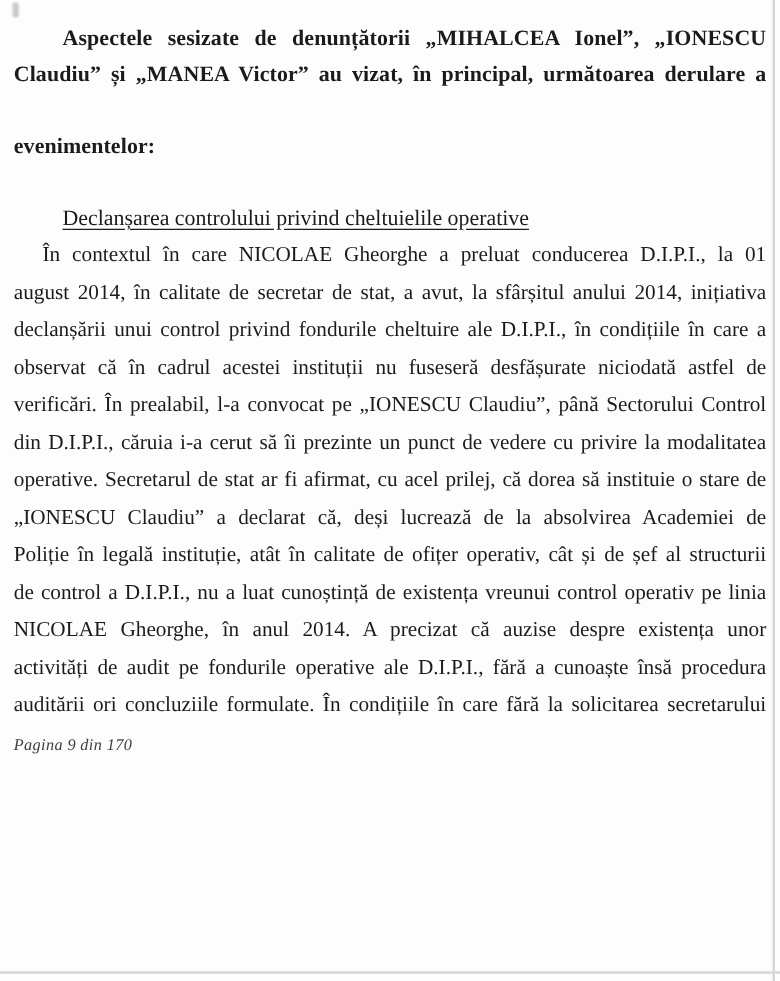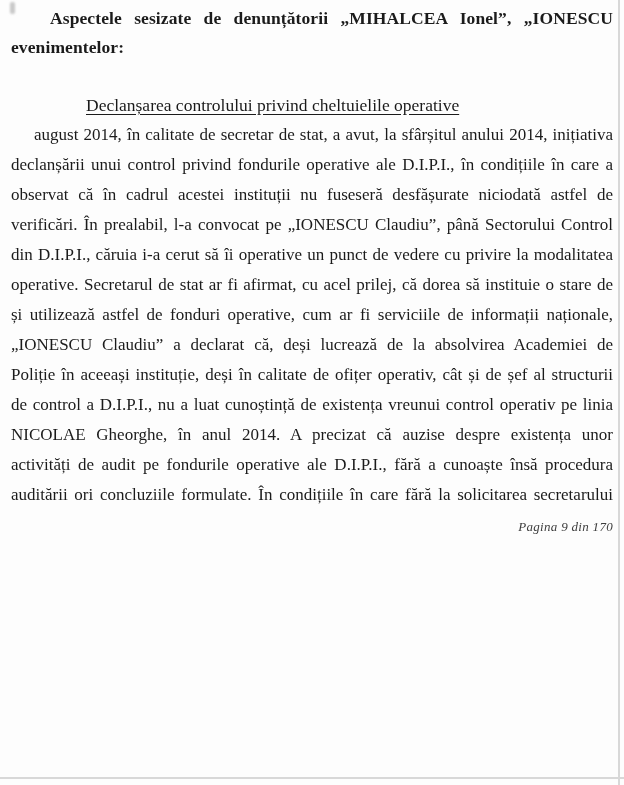--- a/index.html
+++ b/index.html
@@ -11,57 +11,57 @@
     position: relative;
     width: 624px;
     height: 785px;
     background: #fdfdfd;
     overflow: hidden;
     font-family: "Liberation Serif", serif;
     color: #1b1b1b;
     box-sizing: border-box;
   }
   .content {
-    padding: 4px 11px 0 11px;
+    padding: 16px 11px 0 11px;
   }
   
   .line {
     text-align: justify;
     text-align-last: justify;
     white-space: normal;
   }
   
   .intro {
     font-weight: bold;
     font-size: 17.5px;
     line-height: 29px;
     letter-spacing: 0.1px;
   }
   .intro .line:first-child { text-indent: 39px; }
-  .intro .line:last-child  { text-align-last: left; }
+  .intro .line:last-child  { text-align-last: left; margin-top: 28px; }
   
   .heading {
-    margin: 28px 0 0 75px;
+    margin: 28px 0 0 39px;
     font-size: 17.5px;
     line-height: 30px;
   }
   .heading .heading-text {
     text-decoration: underline;
     text-underline-offset: 3px;
   }
   
   .bodypara {
     font-size: 17px;
     line-height: 30px;
   }
   .bodypara .line:first-child { text-indent: 23px; }
   
   .footer {
     margin-top: 9px;
-    text-align: right;
+    text-align: left;
     font-style: italic;
     font-size: 13px;
     color: #3d3d3d;
     letter-spacing: 0.3px;
   }
   
   .scan-smudge {
     position: absolute;
     left: 10px;
     top: 2px;
@@ -94,37 +94,38 @@
 <div class="page">
 
   <div class="scan-smudge"></div>
   <div class="scan-edge-right"></div>
   <div class="scan-edge-bottom"></div>
 
   <div class="content">
 
     <div class="intro">
         <div class="line">Aspectele sesizate de denunțătorii „MIHALCEA Ionel”, „IONESCU</div>
+        <div class="line">Claudiu” și „MANEA Victor” au vizat, în principal, următoarea derulare a</div>
         <div class="line">evenimentelor:</div>
       </div>
 
     <div class="heading">
       <span class="heading-text">Declanșarea controlului privind cheltuielile operative</span>
     </div>
 
     <div class="bodypara">
+        <div class="line">În contextul în care NICOLAE Gheorghe a preluat conducerea D.I.P.I., la 01</div>
         <div class="line">august 2014, în calitate de secretar de stat, a avut, la sfârșitul anului 2014, inițiativa</div>
-        <div class="line">declanșării unui control privind fondurile operative ale D.I.P.I., în condițiile în care a</div>
+        <div class="line">declanșării unui control privind fondurile cheltuire ale D.I.P.I., în condițiile în care a</div>
         <div class="line">observat că în cadrul acestei instituții nu fuseseră desfășurate niciodată astfel de</div>
         <div class="line">verificări. În prealabil, l-a convocat pe „IONESCU Claudiu”, până Sectorului Control</div>
-        <div class="line">din D.I.P.I., căruia i-a cerut să îi operative un punct de vedere cu privire la modalitatea</div>
+        <div class="line">din D.I.P.I., căruia i-a cerut să îi prezinte un punct de vedere cu privire la modalitatea</div>
         <div class="line">operative. Secretarul de stat ar fi afirmat, cu acel prilej, că dorea să instituie o stare de</div>
-        <div class="line">și utilizează astfel de fonduri operative, cum ar fi serviciile de informații naționale,</div>
         <div class="line">„IONESCU Claudiu” a declarat că, deși lucrează de la absolvirea Academiei de</div>
-        <div class="line">Poliție în aceeași instituție, deși în calitate de ofițer operativ, cât și de șef al structurii</div>
+        <div class="line">Poliție în legală instituție, atât în calitate de ofițer operativ, cât și de șef al structurii</div>
         <div class="line">de control a D.I.P.I., nu a luat cunoștință de existența vreunui control operativ pe linia</div>
         <div class="line">NICOLAE Gheorghe, în anul 2014. A precizat că auzise despre existența unor</div>
         <div class="line">activități de audit pe fondurile operative ale D.I.P.I., fără a cunoaște însă procedura</div>
         <div class="line">auditării ori concluziile formulate. În condițiile în care fără la solicitarea secretarului</div>
       </div>
 
     <div class="footer">Pagina 9 din 170</div>
 
   </div>
 </div>

